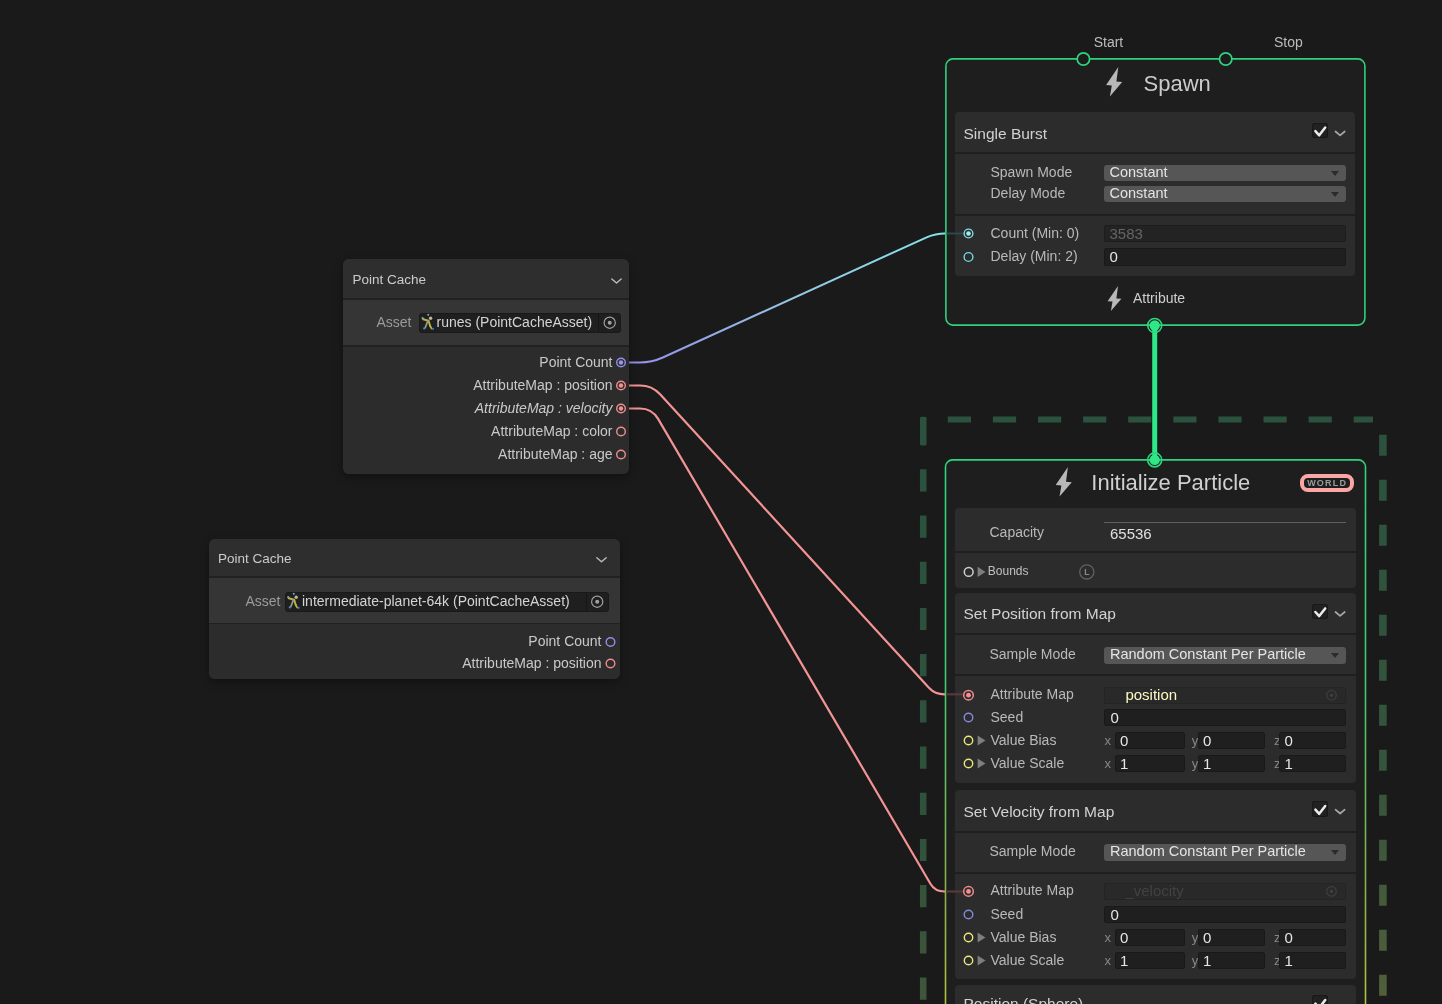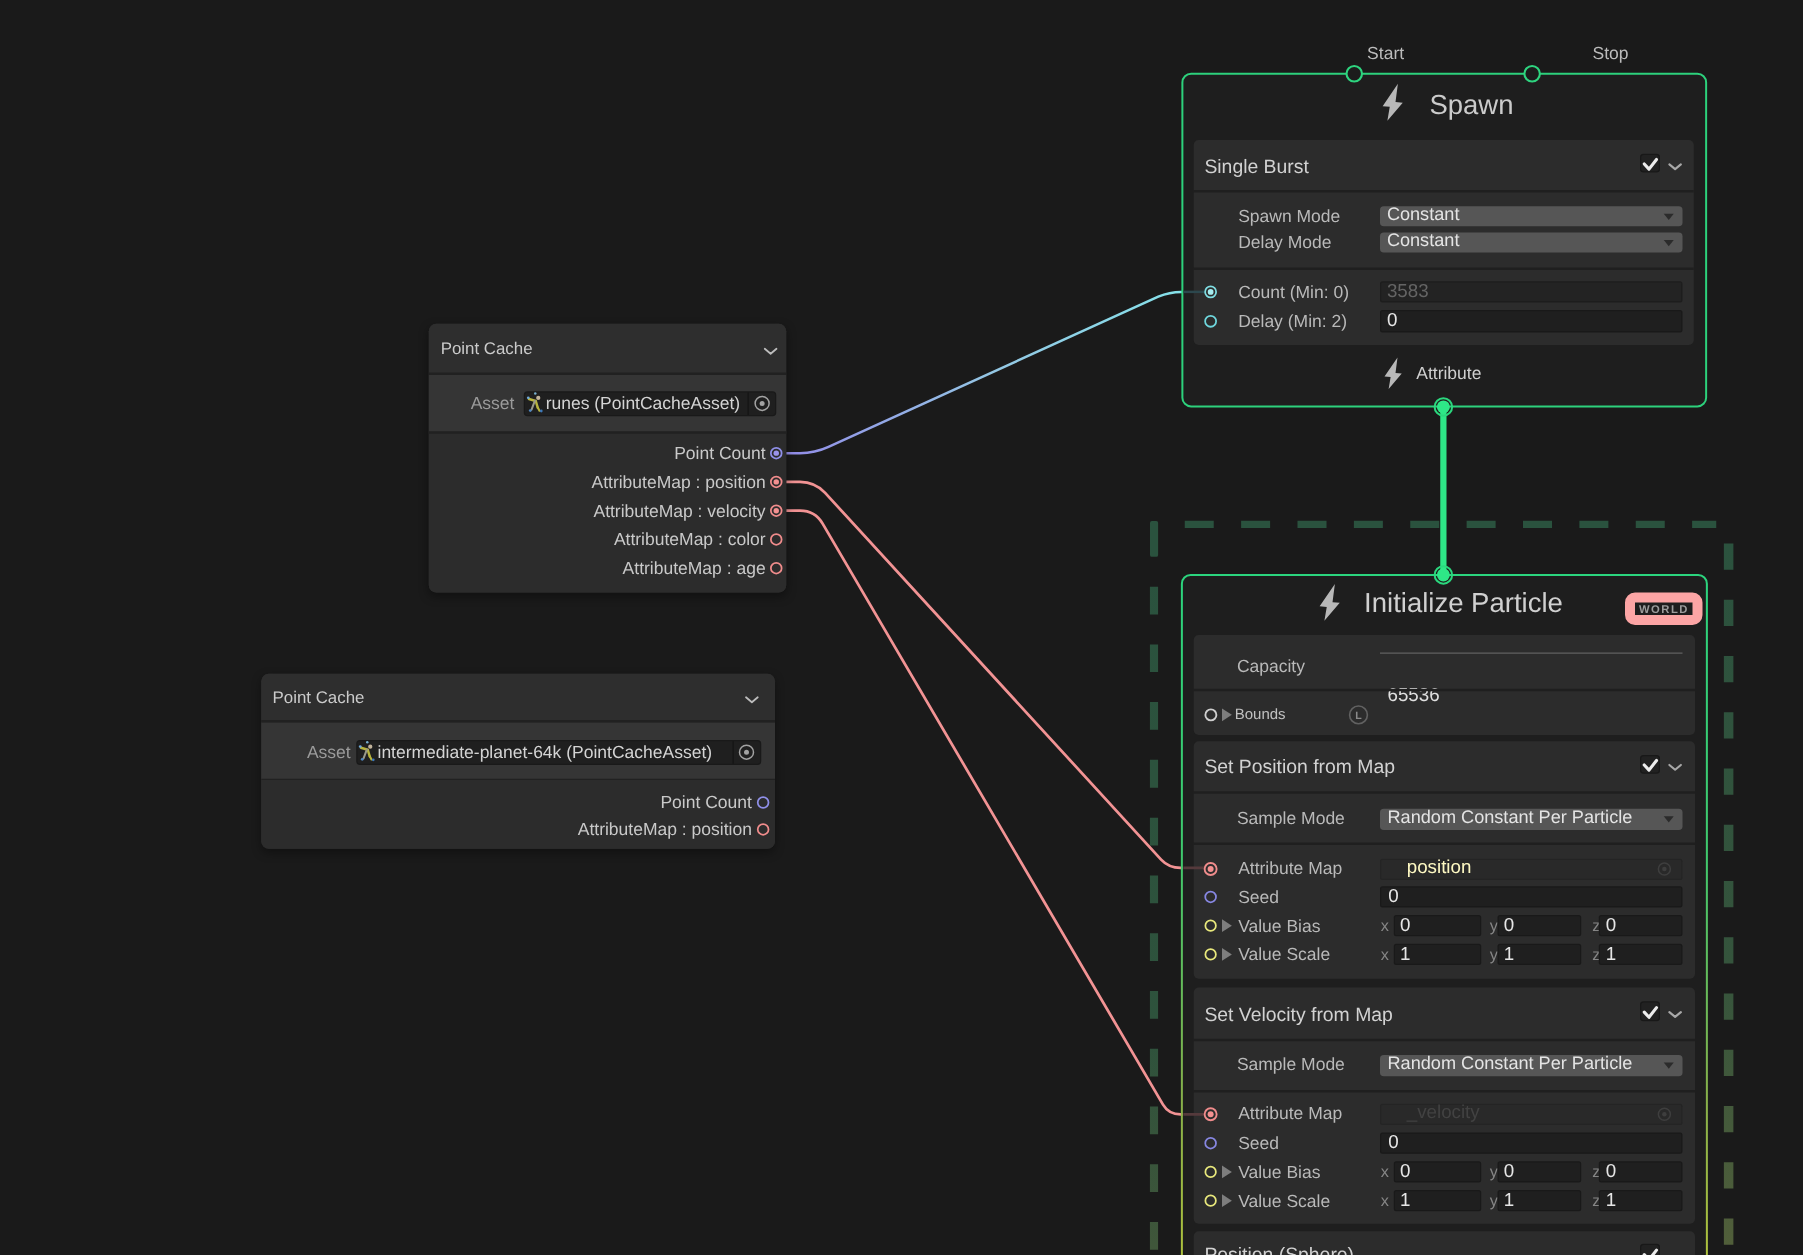--- a/index.html
+++ b/index.html
@@ -80,28 +80,28 @@
   <div class="sep" style="left:954.5px;top:214px;width:400.5px;"></div>
   <div class="t" style="left:990.5px;top:233.5px;font-size:14px;color:#b9b9b9;">Count (Min: 0)</div>
   <div class="field" style="left:1103.5px;top:224.9px;width:242px;height:17.3px;background:#232323;border-color:#1d1d1d;"></div>
   <div class="t" style="left:1109.5px;top:233.8px;font-size:15px;color:#646464;">3583</div>
   <div class="t" style="left:990.5px;top:257px;font-size:14px;color:#b9b9b9;">Delay (Min: 2)</div>
   <div class="field" style="left:1103.5px;top:248.4px;width:242px;height:17.3px;"></div>
   <div class="t" style="left:1109.5px;top:257.3px;font-size:15px;color:#e6e6e6;">0</div>
   <div class="t" style="left:1133px;top:298.5px;font-size:14px;color:#cfcfcf;">Attribute</div>
 
   <div class="t" style="left:1091.3px;top:482.8px;font-size:22px;color:#d0d0d0;">Initialize Particle</div>
-  <div class="abs" style="left:1299.9px;top:473.6px;width:46.5px;height:10.6px;border:8px solid #fca5a5;border-radius:8px;text-align:center;">
+  <div class="abs" style="left:1299.9px;top:473.6px;width:46.5px;height:10.6px;border:4px solid #fca5a5;border-radius:8px;text-align:center;">
     <span style="display:block;font-size:9px;font-weight:bold;letter-spacing:1.2px;color:#9c9c9c;line-height:10.6px;">WORLD</span>
     </div>
 
   <div class="block" style="left:954.5px;top:508px;width:401.5px;height:79.7px;"></div>
   <div class="t" style="left:989.5px;top:533px;font-size:14px;color:#b9b9b9;">Capacity</div>
   <div class="abs" style="left:1104px;top:521.5px;width:241.5px;height:1px;background:#606060;"></div>
-  <div class="t" style="left:1110px;top:533.5px;font-size:15px;color:#e0e0e0;margin-top:23px;">65536</div>
+  <div class="t" style="left:1110px;top:533.5px;font-size:15px;color:#e0e0e0;">65536</div>
   <div class="sep" style="left:954.5px;top:551.3px;width:401.5px;"></div>
   <div class="t" style="left:987.8px;top:572.3px;font-size:12px;color:#c0c0c0;">Bounds</div>
 
   <div class="block" style="left:954.5px;top:592.9px;width:401.5px;height:190.2px;"></div>
   <div class="t" style="left:963.5px;top:614.3px;font-size:15.5px;color:#d2d2d2;">Set Position from Map</div>
   <div class="cb" style="left:1312.3px;top:603.6px;"></div>
   <div class="sep" style="left:954.5px;top:633.3px;width:401.5px;"></div>
   <div class="t" style="left:989.5px;top:655.3px;font-size:14px;color:#b9b9b9;">Sample Mode</div>
   <div class="dd" style="left:1104px;top:646.9px;width:242px;height:16.8px;">
       <span class="arrow"></span>
@@ -181,21 +181,21 @@
   <div class="abs" style="left:343px;top:346.6px;width:285.5px;height:127.4px;background:#2c2c2c;border-radius:0 0 6px 6px;"></div>
   <div class="abs" style="left:343px;top:298.1px;width:285.5px;height:1.6px;background:#212121;"></div>
   <div class="abs" style="left:343px;top:345.4px;width:285.5px;height:1.6px;background:#212121;"></div>
   <div class="t" style="left:352.5px;top:280px;font-size:13.5px;color:#cbcbcb;">Point Cache</div>
   <div class="t" style="left:376.5px;top:322.7px;font-size:14px;color:#9b9b9b;">Asset</div>
   <div class="field" style="left:419px;top:312.7px;width:201.5px;height:20.4px;border-radius:3px;background:#1f1f1f;"></div>
   <div class="abs" style="left:597.5px;top:313.7px;width:1px;height:18.4px;background:#151515;"></div>
   <div class="t" style="left:436.5px;top:322.7px;font-size:14px;color:#d4d4d4;">runes (PointCacheAsset)</div>
   <div class="t" style="right:829.5px;top:362.5px;font-size:14px;color:#c9c9c9;">Point Count</div>
   <div class="t" style="right:829.5px;top:385.5px;font-size:14px;color:#c9c9c9;">AttributeMap : position</div>
-  <div class="t" style="right:829.5px;top:408.5px;font-size:14px;color:#c9c9c9;">AttributeMap : velocity</div>
+  <div class="t" style="right:829.5px;top:408.5px;font-size:14px;color:#c9c9c9;font-style:italic;">AttributeMap : velocity</div>
   <div class="t" style="right:829.5px;top:431.5px;font-size:14px;color:#c9c9c9;">AttributeMap : color</div>
   <div class="t" style="right:829.5px;top:454.5px;font-size:14px;color:#c9c9c9;">AttributeMap : age</div>
 
   <div class="abs" style="left:208.5px;top:539px;width:411px;height:38.5px;background:#2e2e2e;border-radius:6px 6px 0 0;"></div>
   <div class="abs" style="left:208.5px;top:577.5px;width:411px;height:46.5px;background:#353535;"></div>
   <div class="abs" style="left:208.5px;top:624px;width:411px;height:55px;background:#2c2c2c;border-radius:0 0 6px 6px;"></div>
   <div class="abs" style="left:208.5px;top:576px;width:411px;height:1.6px;background:#212121;"></div>
   <div class="abs" style="left:208.5px;top:622.8px;width:411px;height:1.6px;background:#212121;"></div>
   <div class="t" style="left:218px;top:559px;font-size:13.5px;color:#cbcbcb;">Point Cache</div>
   <div class="t" style="left:245.5px;top:601.7px;font-size:14px;color:#9b9b9b;">Asset</div>

